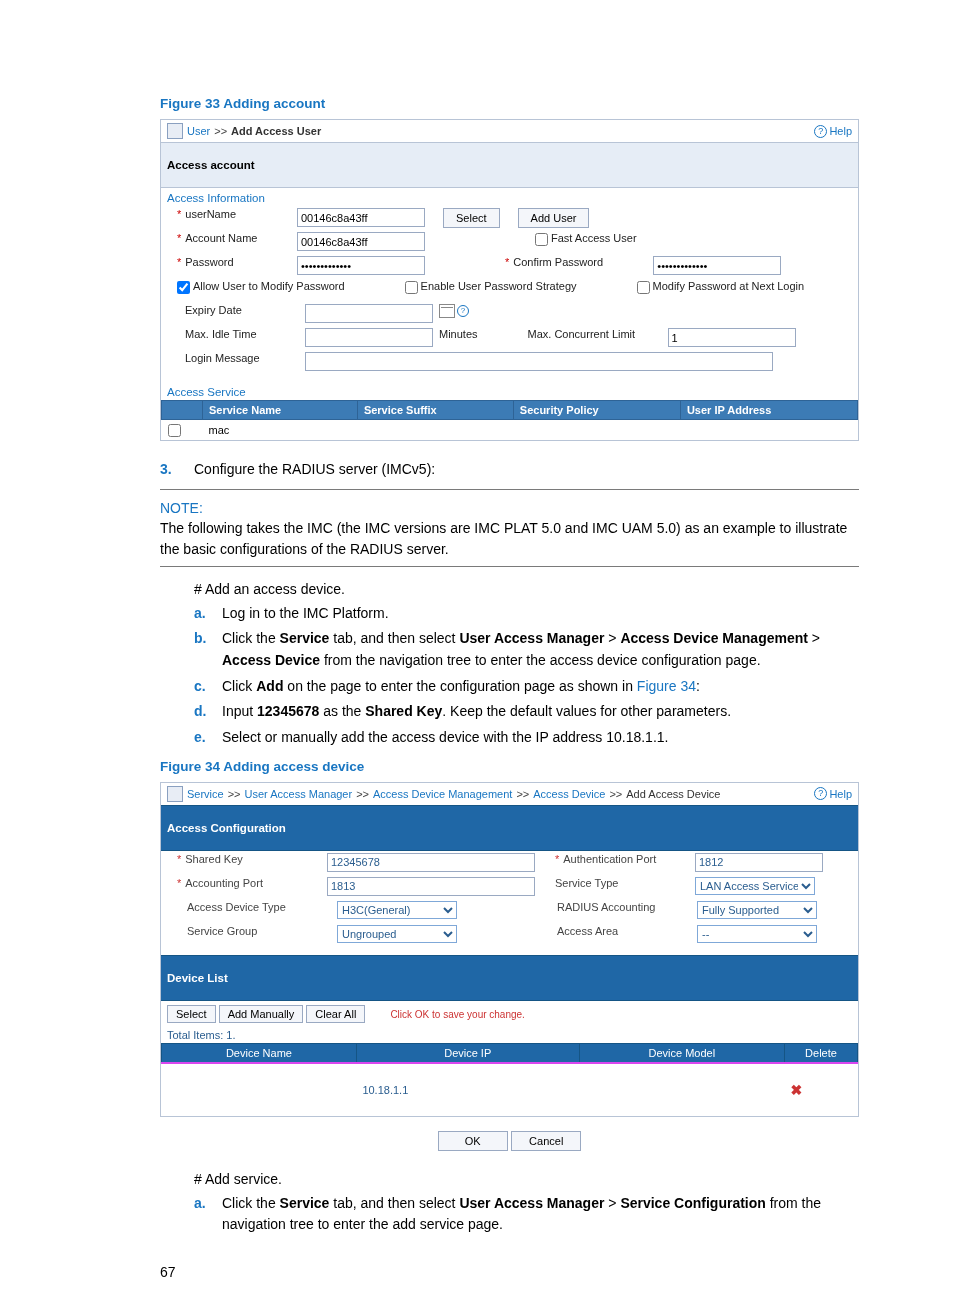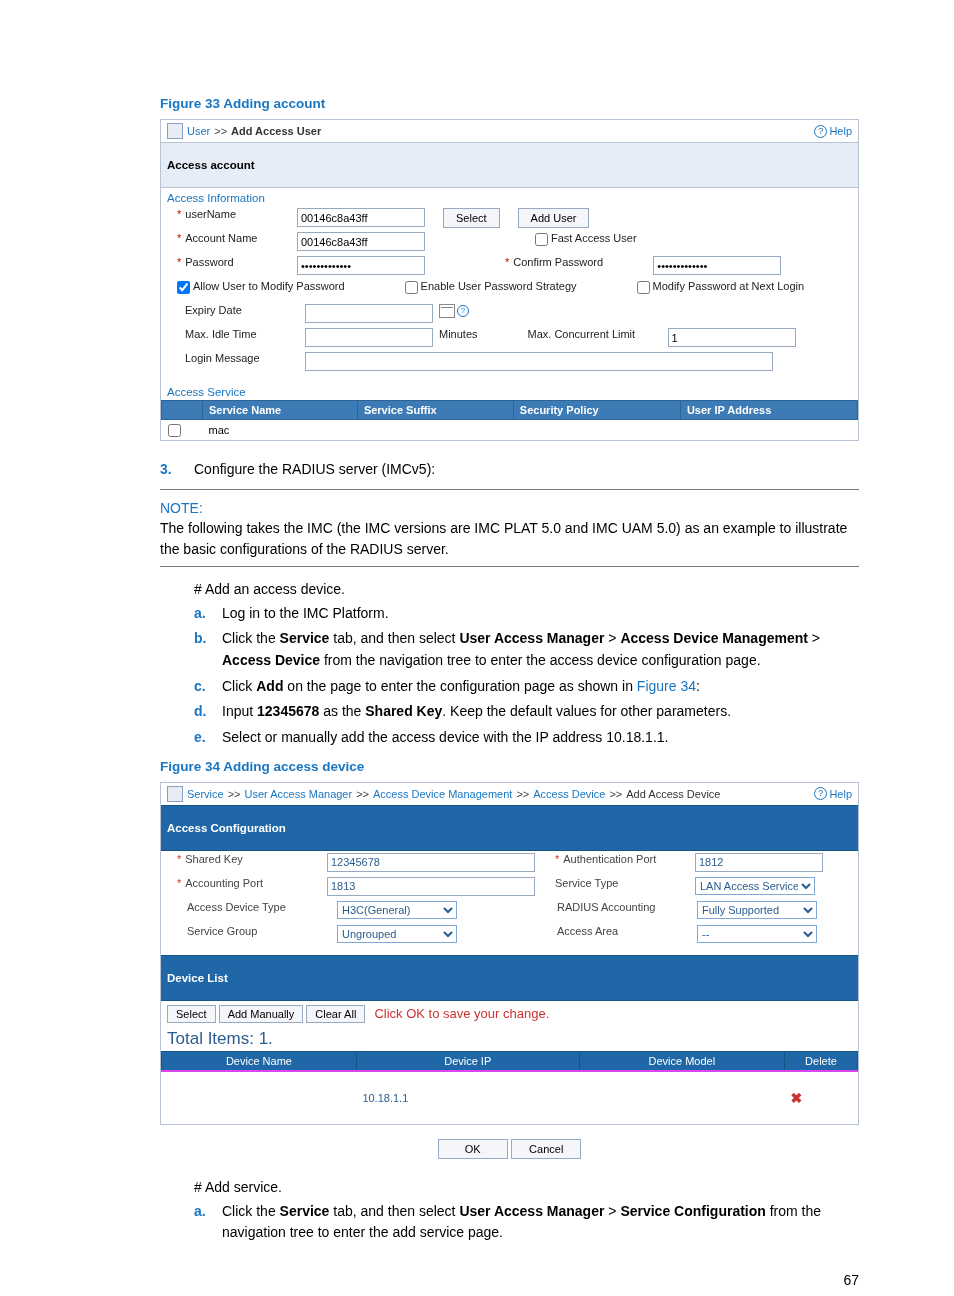--- a/index.html
+++ b/index.html
@@ -39,29 +39,29 @@
   .note-rule{border-top:1px solid #7a7a7a;margin:0 0 6px 0}
   .note-body{font-size:14px;line-height:1.5}
   .hash{font-size:14px}
   .ol{margin:6px 0 0 0;padding:0;list-style:none}
   .ol li{display:flex;gap:10px;font-size:14px;line-height:1.55;margin:4px 0}
   .ol .lt{color:#1976c2;font-weight:bold;width:18px;flex:0 0 18px}
   .ol .lb{flex:1}
   .ol b{font-weight:bold}
   .link{color:#1976c2}
   .inner{padding:0 0 0 34px}
-  .pgnum{text-align:right;font-size:14px;margin-top:28px}
+  .pgnum{text-align:left;font-size:14px;margin-top:28px}
   select.sel{border:1px solid #7fa8d8;height:18px;font-size:11px;color:#2a5d8f;background:#fff;width:120px}
   .cal-ico{display:inline-flex;align-items:center;gap:2px}
   .cal-ico .box{width:14px;height:12px;border:1px solid #888;background:#fff;position:relative}
   .cal-ico .box:before{content:"";position:absolute;top:2px;left:1px;right:1px;height:1px;background:#888}
   .cal-ico .q2{display:inline-block;width:10px;height:10px;border-radius:50%;border:1px solid #1976c2;font-size:8px;line-height:10px;text-align:center;color:#1976c2}
   .fig34-lbl{color:#444}
   .fig34 .form{color:#2a5d8f}
-  .device-hint{color:#c33;font-size:13px;margin-left:6px}
+  .device-hint{color:#c33;font-size:10px;margin-left:22px}
   .del-x{color:#c33;font-weight:bold;font-size:14px}
   .center-btns{text-align:center;padding:14px 0 6px 0}
   .nav-icon{width:14px;height:14px;display:inline-block;background:#e8edf5;border:1px solid #8aa0c0}
 </style>
 </head>
 <body>
 
 <div class="page">
   <div class="content">
 
@@ -240,21 +240,21 @@
           <select class="sel"><option>--</option></select>
         </div>
       </div>
       <div class="section-head" style="background:#1f67a6;color:#fff;border-color:#155585">Device List</div>
       <div style="padding:4px 6px;font-size:11px">
         <button class="btn sm">Select</button>
         <button class="btn sm">Add Manually</button>
         <button class="btn sm">Clear All</button>
         <span class="device-hint">Click OK to save your change.</span>
       </div>
-      <div style="padding:2px 6px;font-size:17px;color:#2a5d8f">Total Items: 1.</div>
+      <div style="padding:2px 6px;font-size:11px;color:#2a5d8f">Total Items: 1.</div>
       <table class="tbl2">
         <tbody>
             <tr>
           <th style="width:28%">Device Name</th>
           <th style="width:32%">Device IP</th>
           <th>Device Model</th>
           <th style="width:60px">Delete</th>
         </tr>
         <tr>
           <td></td>

